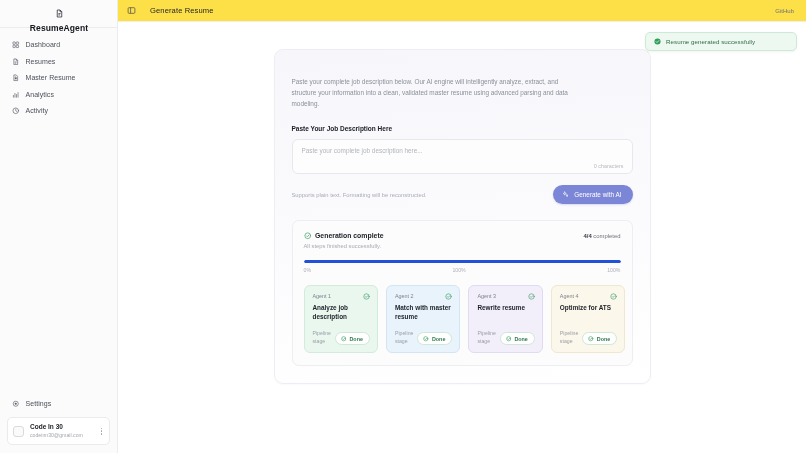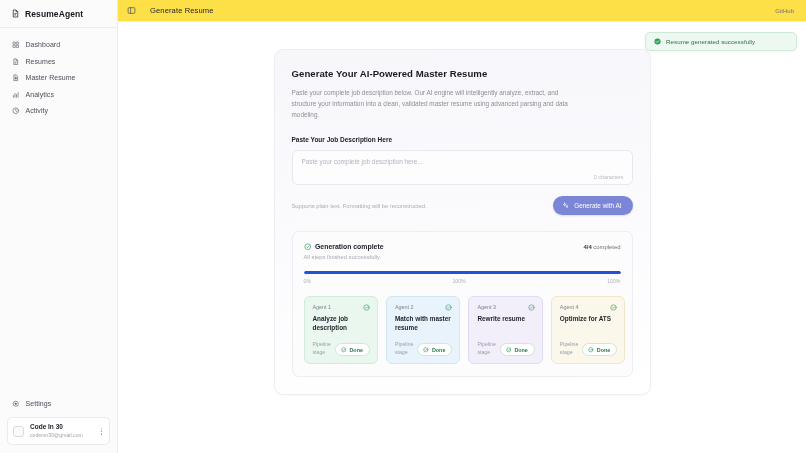--- a/index.html
+++ b/index.html
@@ -17,20 +17,21 @@
     background: #fbfbfc;
     border-right: 1px solid #ececed;
     display: flex; flex-direction: column;
     flex: 0 0 118px;
   }
   .brand {
     display: flex; align-items: center; gap: 5px;
     padding: 9px 10px 9px 11px;
     height: 28px;
     border-bottom: 1px solid #ececed;
+    flex-direction: column;
   }
   .brand-name { font-size: 8.5px; font-weight: 700; color: #16181d; letter-spacing: .1px; }
   .nav { padding: 9px 7px 0 7px; display: flex; flex-direction: column; gap: 1px; }
   .nav-item {
     display: flex; align-items: center; gap: 6px;
     padding: 4px 5px; border-radius: 4px;
     cursor: pointer;
   }
   .nav-label { font-size: 7px; color: #4c5059; letter-spacing: .05px; }
   .spacer { flex: 1 1 auto; }
@@ -275,21 +276,20 @@
           <svg width="7" height="7" viewBox="0 0 16 16">
             <circle cx="8" cy="8" r="7" fill="#2f9e57"></circle>
             <path d="M4.8 8.2l2.1 2.1 4.2-4.3" fill="none" stroke="#fff" stroke-width="1.7" stroke-linecap="round" stroke-linejoin="round"></path>
           </svg>
         </span>
         <span class="toast-text">Resume generated successfully</span>
       </div>
 
       <div class="hero">
 
-        <h1 class="hero-title">Generate Your AI-Powered Master Resume</h1>
         <p class="hero-sub">Paste your complete job description below. Our AI engine will intelligently analyze, extract, and structure your information into a clean, validated master resume using advanced parsing and data modeling.</p>
 
         <div class="field-label">Paste Your Job Description Here</div>
 
         <div class="textarea-wrap">
           <div class="ta-placeholder">Paste your complete job description here...</div>
           <div class="char-count">0 characters</div>
         </div>
 
         <div class="row-under">

